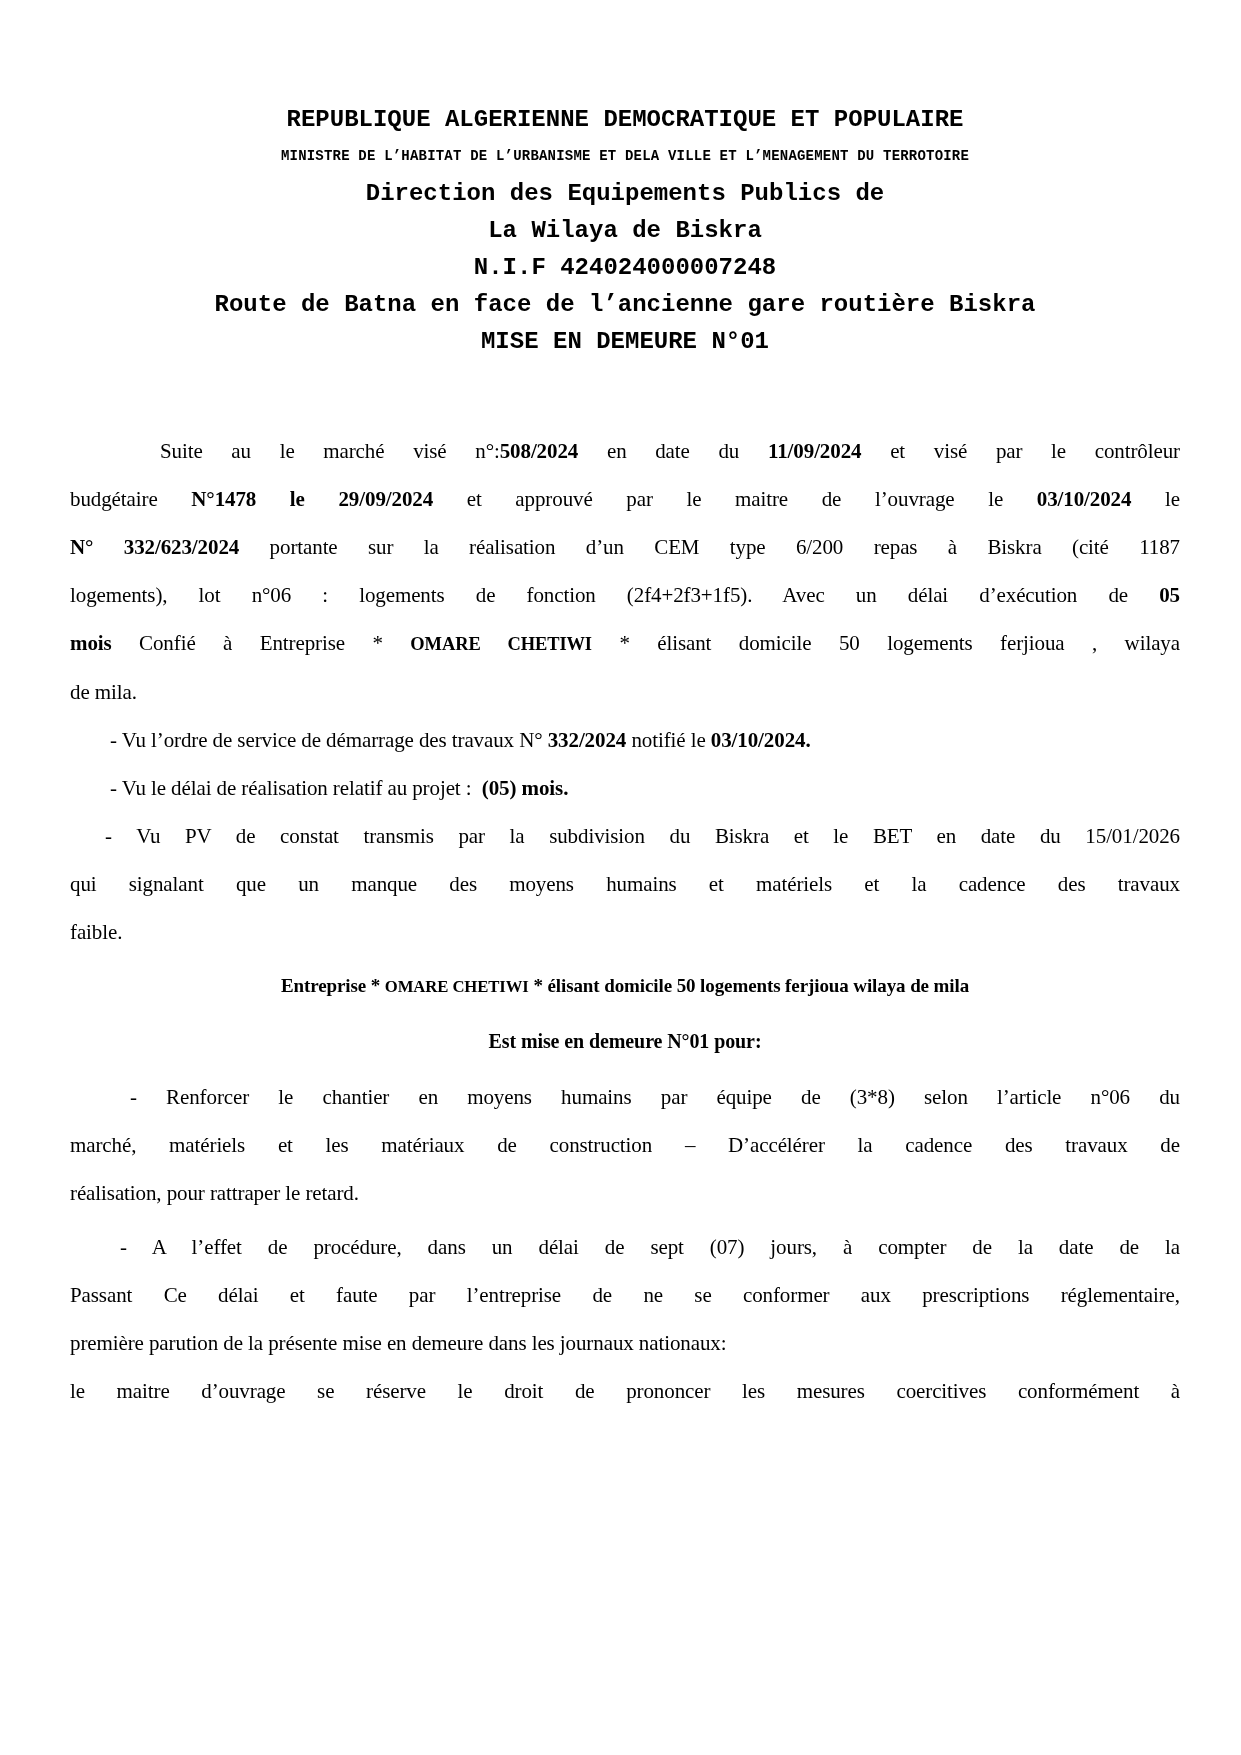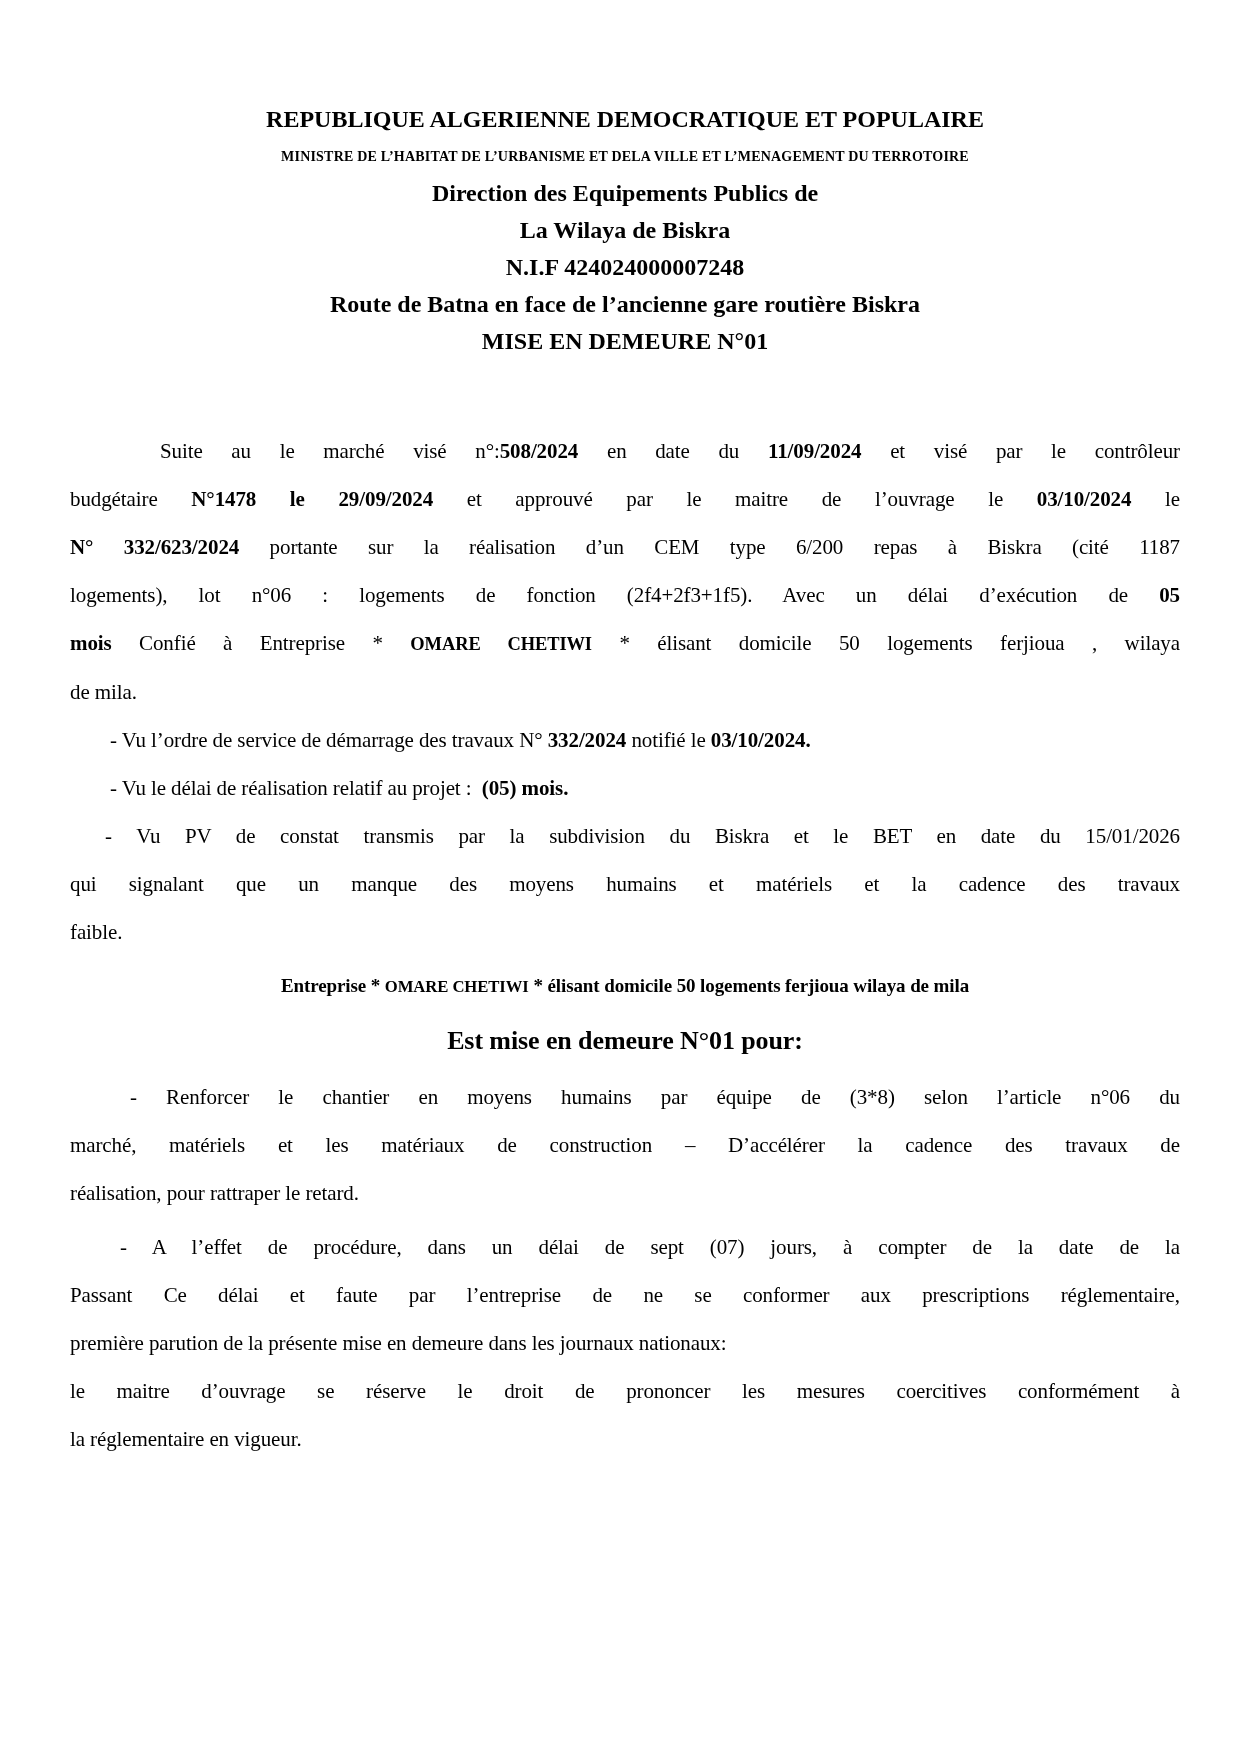--- a/index.html
+++ b/index.html
@@ -20,20 +20,21 @@
   .content {
     position: absolute;
     left: 70px;
     top: 0;
     width: 1110px;
     padding-top: 101px;
   }
   .doc-header {
     text-align: center;
     font-weight: bold;
+    font-family: Liberation Mono, monospace;
   }
   .doc-header .hline {
     line-height: 37px;
     white-space: nowrap;
   }
   .h-main   { font-size: 24px; }
   .h-minist { font-size: 14px; letter-spacing: 0.2px; }
   .h-sub    { font-size: 24px; }
   .doc-body {
     margin-top: 67px;
@@ -48,21 +49,21 @@
   .doc-line.stretch {
     text-align: justify;
     text-align-last: justify;
   }
   .doc-line.center {
     text-align: center;
     text-align-last: center;
   }
   .doc-line.bold { font-weight: bold; }
   .doc-line.size20 { font-size: 19px; }
-  .doc-line.size22 { font-size: 26px; }
+  .doc-line.size22 { font-size: 20px; }
   .doc-line.ind90 { text-indent: 90px; }
   .doc-line.ind60 { text-indent: 60px; }
   .doc-line.ind50 { text-indent: 50px; }
   .doc-line.ind40 { text-indent: 40px; }
   .doc-line.ind35 { text-indent: 35px; }
   .doc-line.gap6 { margin-top: 6px; }
   .doc-line.gap8 { margin-top: 8px; }
   .seg-b { font-weight: bold; }
   .seg-sc { font-size: 0.88em; font-weight: bold; }
   .doc-footer {
@@ -105,19 +106,18 @@
         <div class="doc-line"><span>faible.</span></div>
         <div class="doc-line center bold size20 gap6"><span>Entreprise * </span><span class="seg-sc">OMARE CHETIWI</span><span> * élisant domicile 50 logements ferjioua wilaya de mila</span></div>
         <div class="doc-line center bold size22 gap6"><span>Est mise en demeure N°01 pour:</span></div>
         <div class="doc-line stretch ind60 gap8"><span>- Renforcer le chantier en moyens humains par équipe de (3*8) selon l’article n°06 du</span></div>
         <div class="doc-line stretch"><span>marché, matériels et les matériaux de construction – D’accélérer la cadence des travaux de</span></div>
         <div class="doc-line"><span>réalisation, pour rattraper le retard.</span></div>
         <div class="doc-line stretch ind50 gap6"><span>- A l’effet de procédure, dans un délai de sept (07) jours, à compter de la date de la</span></div>
         <div class="doc-line stretch"><span>Passant Ce délai et faute par l’entreprise de ne se conformer aux prescriptions réglementaire,</span></div>
         <div class="doc-line"><span>première parution de la présente mise en demeure dans les journaux nationaux:</span></div>
         <div class="doc-line stretch"><span>le maitre d’ouvrage se réserve le droit de prononcer les mesures coercitives conformément à</span></div>
-        <div class="doc-line"><span>la réglementaire en vigueur.</span></div>
       </div>
 
   </div>
 
   <div class="doc-footer">ALMASDAR- ANEP 2616004295- 11/02/2026</div>
 </div>
 
 </body></html>

